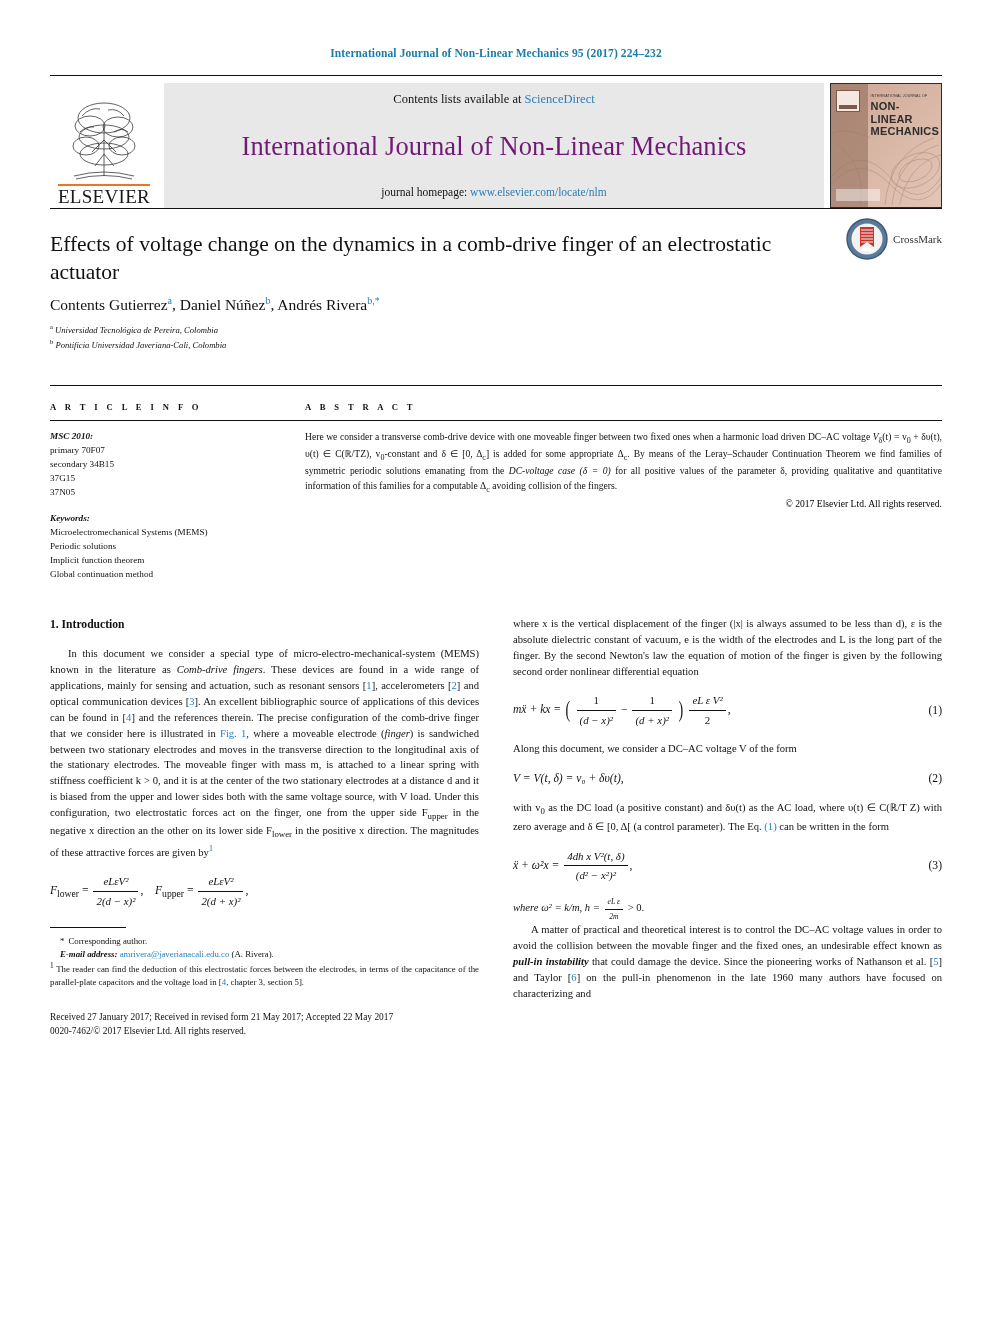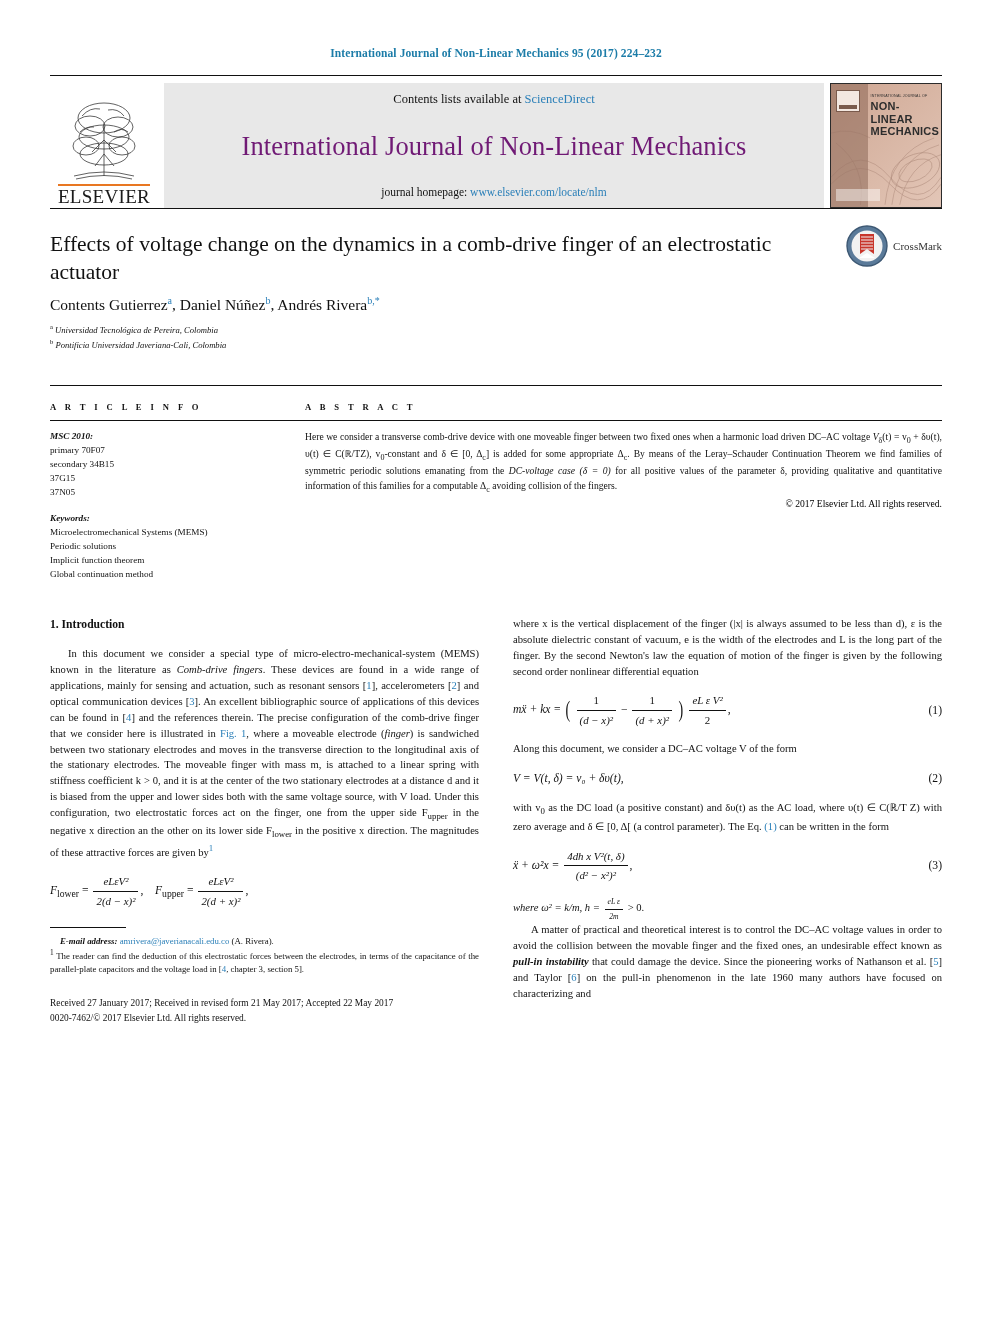--- a/index.html
+++ b/index.html
@@ -165,21 +165,21 @@
     font-size: 8.6px;
     font-style: italic;
     line-height: 1.45;
     color: #111;
   }
   .affil sup { font-style: normal; font-size: 6.6px; }
 
   .crossmark {
     position: absolute;
     right: 0;
-    top: 16px;
+    top: 9px;
     display: flex;
     align-items: center;
     gap: 5px;
   }
   .crossmark-label {
     font-size: 11px;
     color: #333;
     font-family: "Liberation Serif", serif;
   }
 
@@ -444,20 +444,23 @@
           <span class="frac">
             <span class="num mi">eLεV²</span>
             <span class="den mi">2(d + x)²</span>
           </span>,
         </div>
       </div>
 
       <div class="footnote-area">
         <div class="fn-rule"></div>
         <div class="fn fn-indent">
+          <span class="star">*</span><span>Corresponding author.</span>
+        </div>
+        <div class="fn fn-indent">
           <span class="it">E-mail address:</span>
           <span class="link">amrivera@javerianacali.edu.co</span>
           <span>(A. Rivera).</span>
         </div>
         <div class="fn">
           <sup>1</sup> <span>The reader can find the deduction of this electrostatic forces between the electrodes, in terms of the capacitance of the parallel-plate capacitors and the voltage load in [</span><span class="ref">4</span><span>, chapter 3, section 5].</span>
         </div>
 
         <div class="doi-block">
           <div>Received 27 January 2017; Received in revised form 21 May 2017; Accepted 22 May 2017</div>

